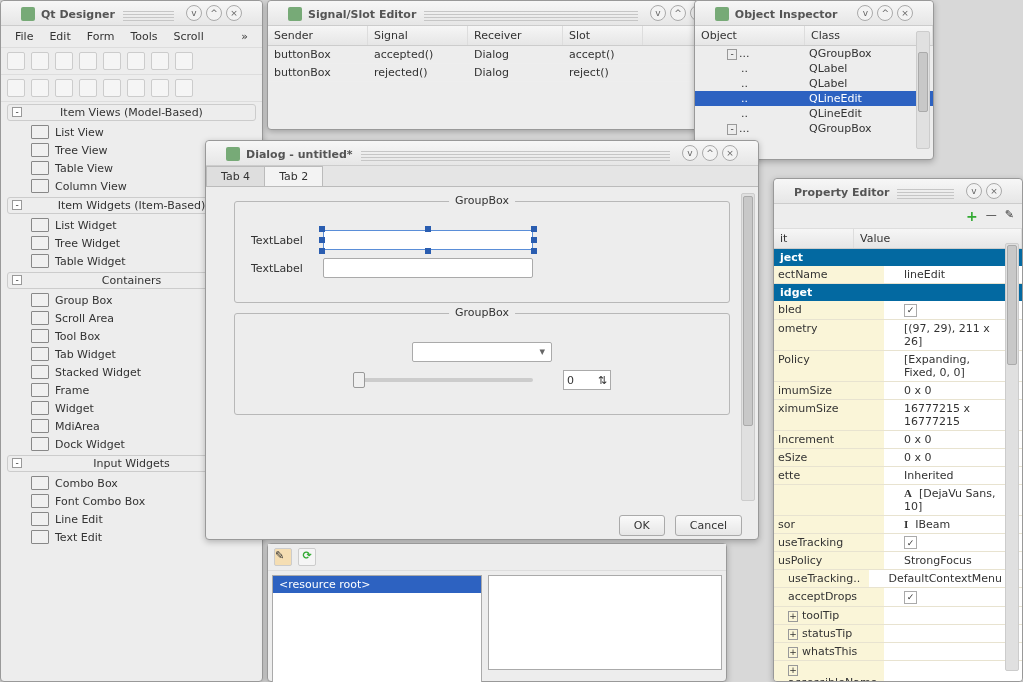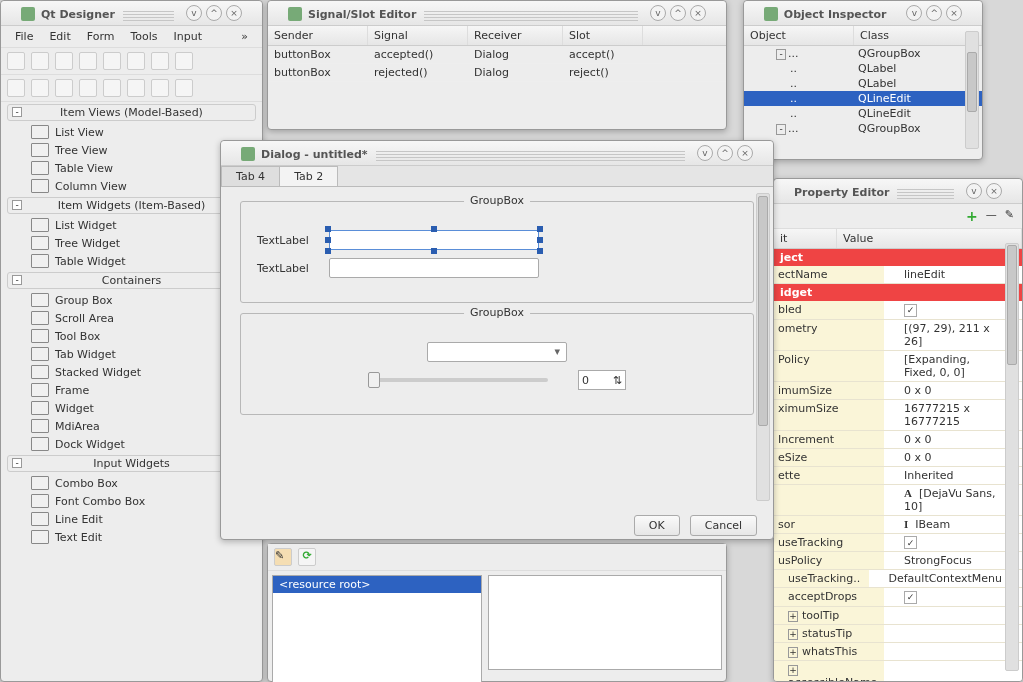--- a/index.html
+++ b/index.html
@@ -25,25 +25,25 @@
 .tr>div{padding:2px 6px}
 .c-sender{width:100px}.c-signal{width:100px}.c-recv{width:95px}.c-slot{width:80px}
 .oi-row{display:flex;align-items:center;padding:1px 4px}
 .oi-row .ind{display:inline-block}
 .oi-row.sel{background:#2d62c1;color:#fff}
 .oi-row.sel span{color:#fff}
 .oi-c1{width:110px}.oi-c2{flex:1}
 .pe-row{display:flex;border-bottom:1px solid #e8e3d0}
 .pe-row .p{width:110px;padding:2px 4px;background:#faf5d8}
 .pe-row .v{flex:1;padding:2px 20px;background:#fff}
-.pe-head{background:#ef4444;color:#fff;padding:2px 6px;font-weight:bold}
+.pe-head{background:#0369a1;color:#fff;padding:2px 6px;font-weight:bold}
 .tabbar{display:flex;background:#e5e5e5;border-bottom:1px solid #bbb}
 .tab{padding:3px 14px;border:1px solid #bbb;border-bottom:none;background:#dedede;margin-right:-1px}
 .tab.active{background:#f3f3f3}
-.gbox{border:1px solid #b8b8b8;border-radius:3px;margin:10px 11px;padding:20px 16px 16px;position:relative;background:#ededed}
+.gbox{border:1px solid #b8b8b8;border-radius:3px;margin:10px 20px;padding:20px 16px 16px;position:relative;background:#ededed}
 .gbox .glabel{position:absolute;top:-8px;left:50%;transform:translateX(-50%);background:#ededed;padding:0 6px}
 .row{display:flex;align-items:center;gap:12px;margin:8px 0}
 .input{height:20px;border:1px solid #aaa;background:#fff;border-radius:2px}
 .handle{width:6px;height:6px;background:#2a5db0;position:absolute}
 .btn{padding:3px 14px;border:1px solid #aaa;border-radius:3px;background:linear-gradient(#fafafa,#e6e6e6)}
 .btnrow{display:flex;justify-content:flex-end;gap:10px;padding:8px 16px}
 .select{width:140px;height:20px;border:1px solid #aaa;border-radius:2px;background:#fff;position:relative}
 .select:after{content:"▾";position:absolute;right:6px;top:2px;color:#666}
 .spin{width:48px;height:20px;border:1px solid #aaa;background:#fff;display:flex;align-items:center;justify-content:space-between;padding:0 3px}
 .slider{width:180px;height:4px;background:#ccc;position:relative;border-radius:2px}
@@ -62,21 +62,21 @@
     <span class="stripes"></span>
     <span class="wbtn">v</span>
     <span class="wbtn">^</span>
     <span class="wbtn">×</span>
   </div>
   <div class="menubar">
     <span>File</span>
     <span>Edit</span>
     <span>Form</span>
     <span>Tools</span>
-    <span>Input</span>
+    <span>Scroll</span>
     <span style="margin-left:auto">»</span>
   </div>
   <div class="toolbar">
     <span class="tb"></span>
     <span class="tb"></span>
     <span class="tb"></span>
     <span class="tb"></span>
     <span class="tb"></span>
     <span class="tb"></span>
     <span class="tb"></span>
@@ -204,21 +204,21 @@
       </div>
       <div class="tr">
         <div class="c-sender">buttonBox</div>
         <div class="c-signal">rejected()</div>
         <div class="c-recv">Dialog</div>
         <div class="c-slot">reject()</div>
       </div>
     </div>
 </div>
 
-<div class="window" style="left:743px;top:0;width:240px;height:160px">
+<div class="window" style="left:694px;top:0;width:240px;height:160px">
   <div class="titlebar">
     <span class="ticon"></span>
     <span class="title">Object Inspector</span>
     <span class="stripes"></span>
     <span class="wbtn">v</span>
     <span class="wbtn">^</span>
     <span class="wbtn">×</span>
   </div>
   <div class="th">
     <div class="oi-c1">Object</div>
@@ -261,21 +261,21 @@
     <span class="stripes"></span>
     <span class="wbtn">v</span>
     <span class="wbtn">×</span>
   </div>
   <div style="display:flex;justify-content:flex-end;padding:4px 8px;gap:8px;border-bottom:1px solid #ddd">
     <span style="color:#3a3;font-weight:bold;font-size:14px">+</span>
     <span>—</span>
     <span>✎</span>
   </div>
   <div class="th">
-    <div style="width:63px;padding:3px 6px">it</div>
+    <div style="width:80px;padding:3px 6px">it</div>
     <div style="flex:1;padding:3px 6px">Value</div>
   </div>
   <div class="pe-head">ject</div>
   <div id="pe-rows">
       <div class="pe-row">
         <div class="p" style="">ectName</div>
         <div class="v">lineEdit</div>
       </div>
       <div class="pe-head">idget</div>
       <div class="pe-row">
@@ -353,21 +353,21 @@
       <div class="pe-row">
         <div class="p" style="padding-left:14px"><span style="display:inline-block;width:10px;border:1px solid #999;text-align:center;font-size:9px;line-height:9px;margin-right:4px">+</span>accessibleDes</div>
         <div class="v"></div>
       </div>
     </div>
   <div class="vscroll" style="top:64px">
       <div class="thumb" style="height:120px"></div>
     </div>
 </div>
 
-<div class="window" style="left:220px;top:140px;width:554px;height:400px">
+<div class="window" style="left:205px;top:140px;width:554px;height:400px">
   <div class="titlebar">
     <span class="ticon"></span>
     <span class="title">Dialog - untitled*</span>
     <span class="stripes"></span>
     <span class="wbtn">v</span>
     <span class="wbtn">^</span>
     <span class="wbtn">×</span>
   </div>
   <div class="tabbar">
     <div class="tab">Tab 4</div>

